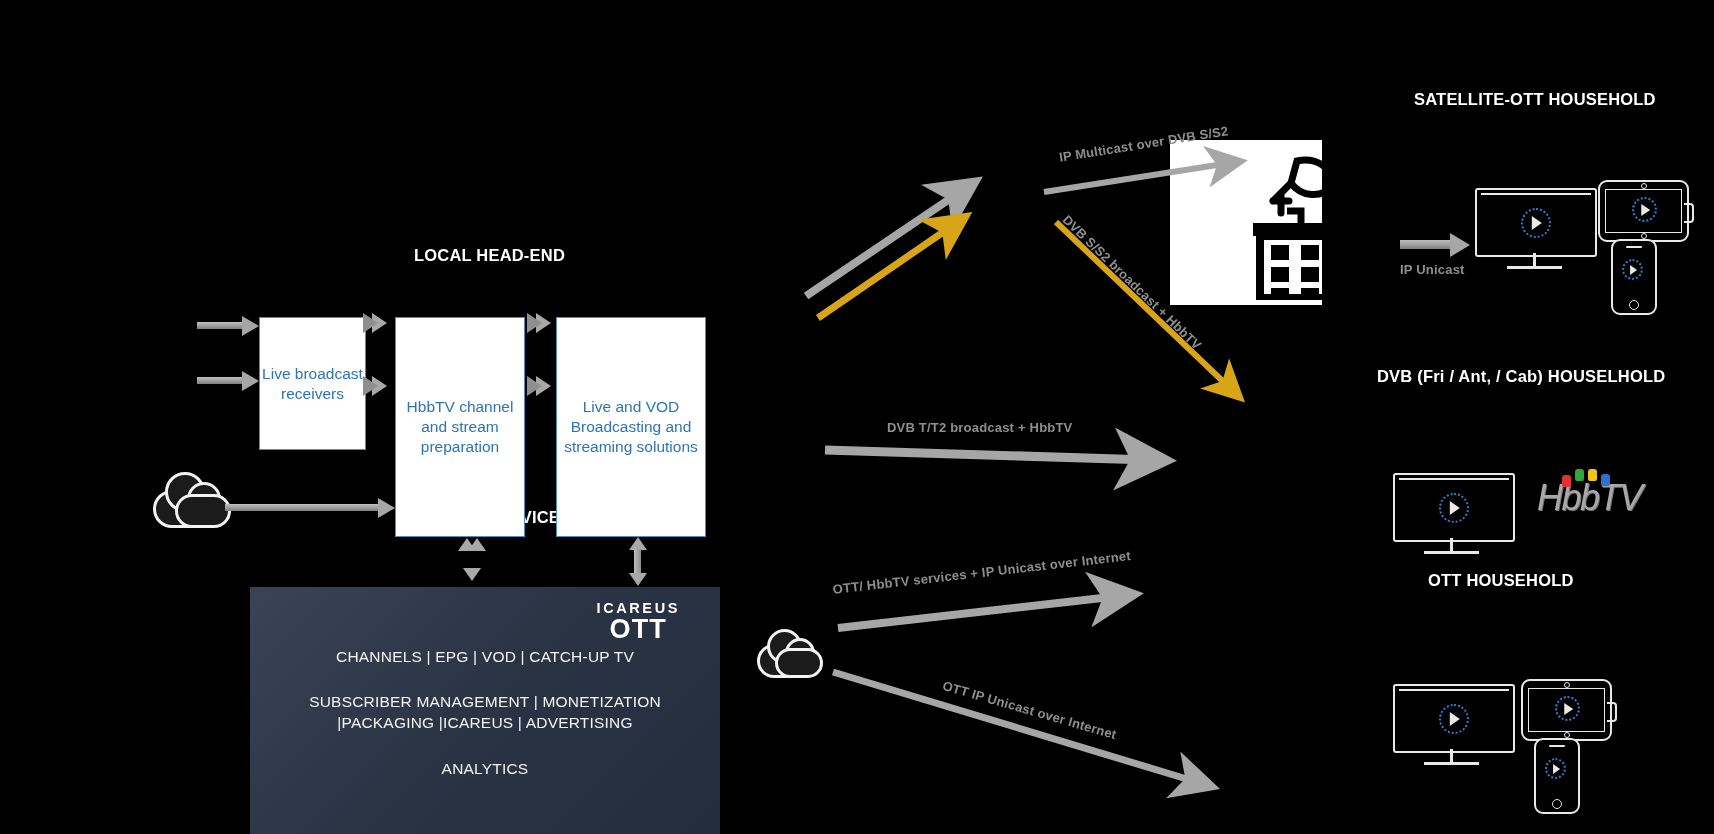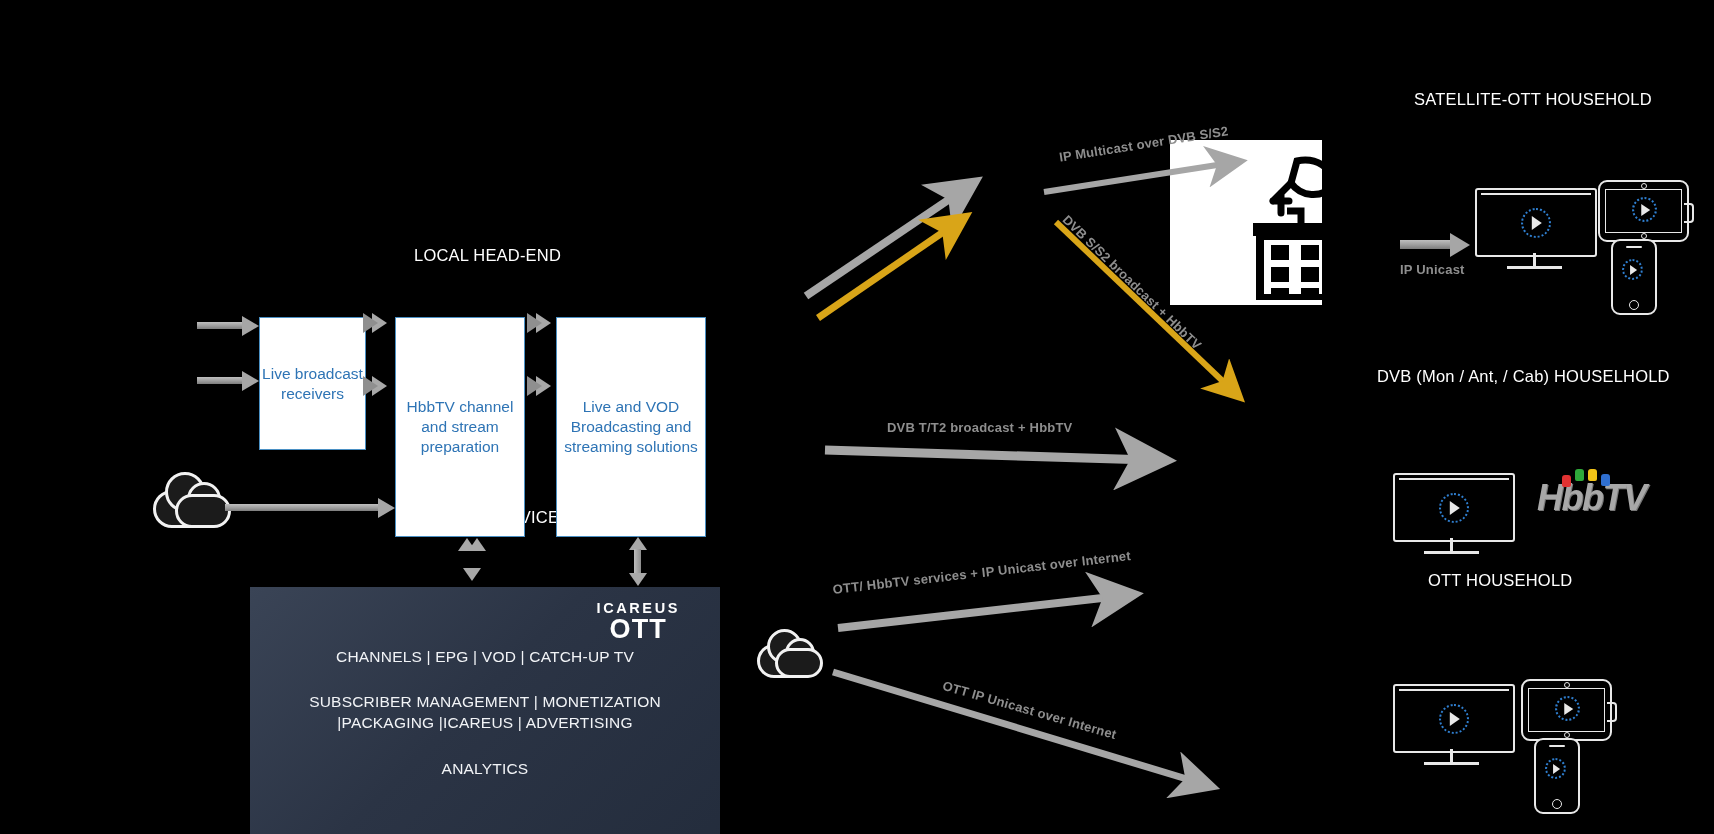--- a/index.html
+++ b/index.html
@@ -2,21 +2,21 @@
 <html><head>
 <meta charset="utf-8">
 <style>
   html,body{margin:0;padding:0;background:#000;}
   body{width:1714px;height:834px;position:relative;overflow:hidden;
        font-family:"Liberation Sans",sans-serif;-webkit-font-smoothing:antialiased;}
   .stage{position:absolute;left:0;top:0;width:1714px;height:834px;}
   .abs{position:absolute;}
 
   
-  .heading{color:#ffffff;font-weight:normal;letter-spacing:.2px;white-space:nowrap;}
+  .heading{color:#ffffff;font-weight:bold;letter-spacing:.2px;white-space:nowrap;}
   .h-local{font-size:16.5px;left:414px;top:246px;}
   .h-sat  {font-size:16.5px;left:1414px;top:90px;}
   .h-dvb  {font-size:16.5px;left:1377px;top:367px;}
   .h-ott  {font-size:16.5px;left:1428px;top:571px;}
   .h-cloud{font-size:16.5px;left:422px;top:508px;}
 
   
   .box{background:#ffffff;border:1.6px solid #4a90c4;box-sizing:border-box;
        display:flex;align-items:center;justify-content:center;text-align:center;}
   .box span{color:#2e74b5;font-size:15.5px;line-height:1.28;}
@@ -82,39 +82,39 @@
   
   .playlogo{position:absolute;border-radius:50%;
             border:2.5px dotted #2f7fd0;box-sizing:border-box;}
   .playlogo::after{content:"";position:absolute;left:50%;top:50%;
             transform:translate(-42%,-50%);width:0;height:0;
             border-top:var(--p) solid transparent;border-bottom:var(--p) solid transparent;
             border-left:calc(var(--p)*1.5) solid #e9e9e9;}
 
   
   #hbbtv{position:absolute;left:1537px;top:480px;}
-  #hbbtv .word{font-size:36px;font-weight:bold;font-style:italic;
+  #hbbtv .word{font-size:36px;font-weight:normal;font-style:italic;
      color:#a8a8a8;letter-spacing:-1.5px;line-height:1;
      text-shadow:1px 1px 0 #777;}
   #hbbtv .dots{position:absolute;left:25px;top:-11px;width:60px;height:14px;}
   #hbbtv .dots i{position:absolute;width:9px;height:12px;border-radius:3px 3px 2px 2px;display:block;}
 
   
   .cloud{position:absolute;}
   .cloud .c-body{position:absolute;background:#1b1b1b;border:3px solid #f2f2f2;border-radius:50%;}
 </style>
 </head>
 <body>
 
 <div class="stage">
 
   <div class="abs heading h-local">LOCAL HEAD-END</div>
   <div class="abs heading h-cloud">CLOUD SERVICE</div>
   <div class="abs heading h-sat">SATELLITE-OTT HOUSEHOLD</div>
-  <div class="abs heading h-dvb">DVB (Mon / Ant, / Cab) HOUSELHOLD</div>
+  <div class="abs heading h-dvb">DVB (Fri / Ant, / Cab) HOUSELHOLD</div>
   <div class="abs heading h-ott">OTT HOUSEHOLD</div>
 
   <div class="abs box" id="box-receivers">
     <span>Live broadcast receivers</span>
   </div>
   <div class="abs box" id="box-prep">
     <span>HbbTV channel and stream preparation</span>
   </div>
   <div class="abs box" id="box-delivery">
     <span>Live and VOD Broadcasting and streaming solutions</span>

